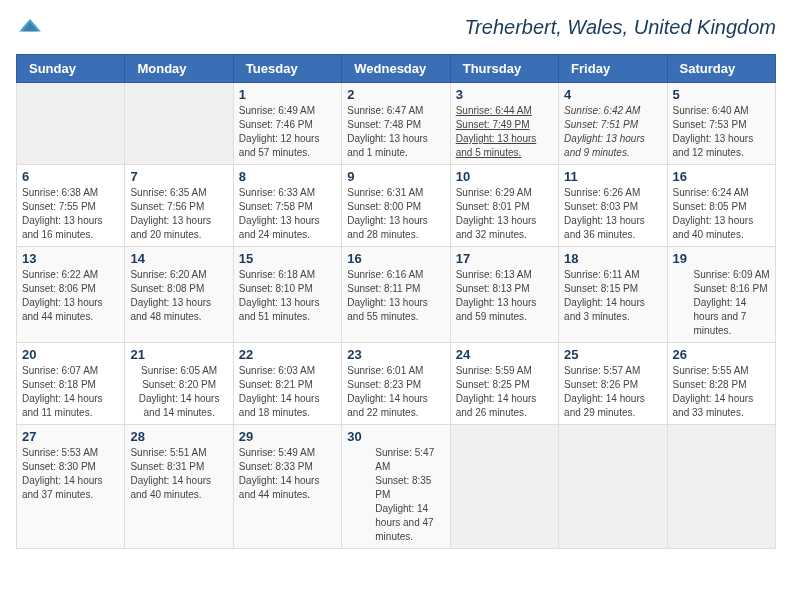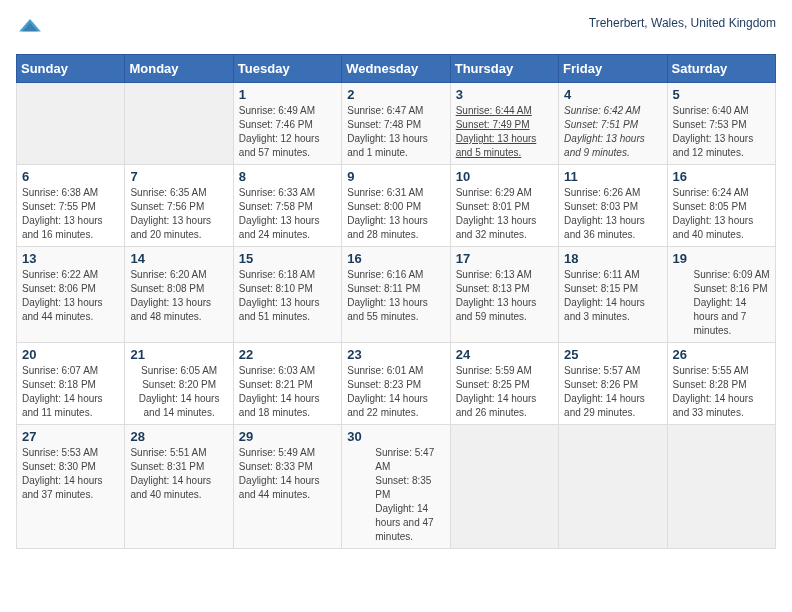--- a/index.html
+++ b/index.html
@@ -36,33 +36,34 @@
     }
     .title-block {
       text-align: right;
     }
     .calendar-title {
       font-size: 36px;
       color: #1a3a5c;
       font-weight: bold;
     }
     .calendar-subtitle {
-      font-size: 12px;
+      font-size: 20px;
       color: #1a3a5c;
+      font-style: italic;
     }
     .calendar {
       width: 100%;
       border-collapse: collapse;
       border: 1px solid #ccc;
     }
     .calendar thead th {
       background: #3a6eb5;
       color: #fff;
       font-size: 13px;
-      padding: 6px 4px;
+      padding: 6px 12px;
       text-align: left;
       border: 1px solid #2d5a9e;
       font-weight: bold;
     }
     .calendar tbody td {
       vertical-align: top;
       border: 1px solid #ddd;
       padding: 4px 5px;
       width: 108px;
       min-height: 80px;

